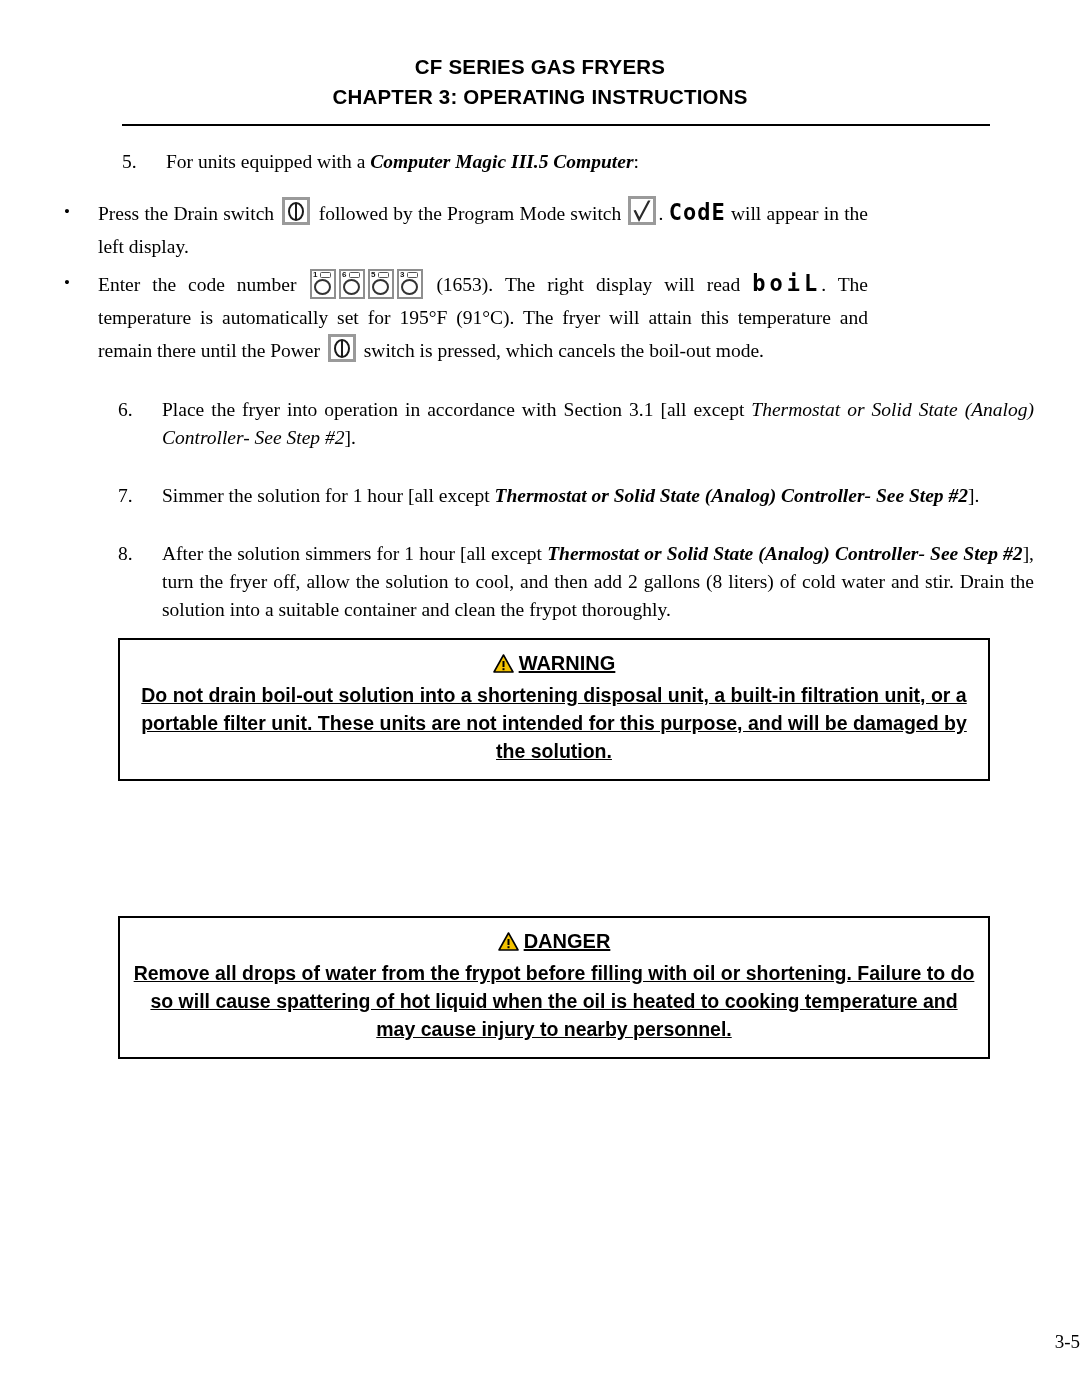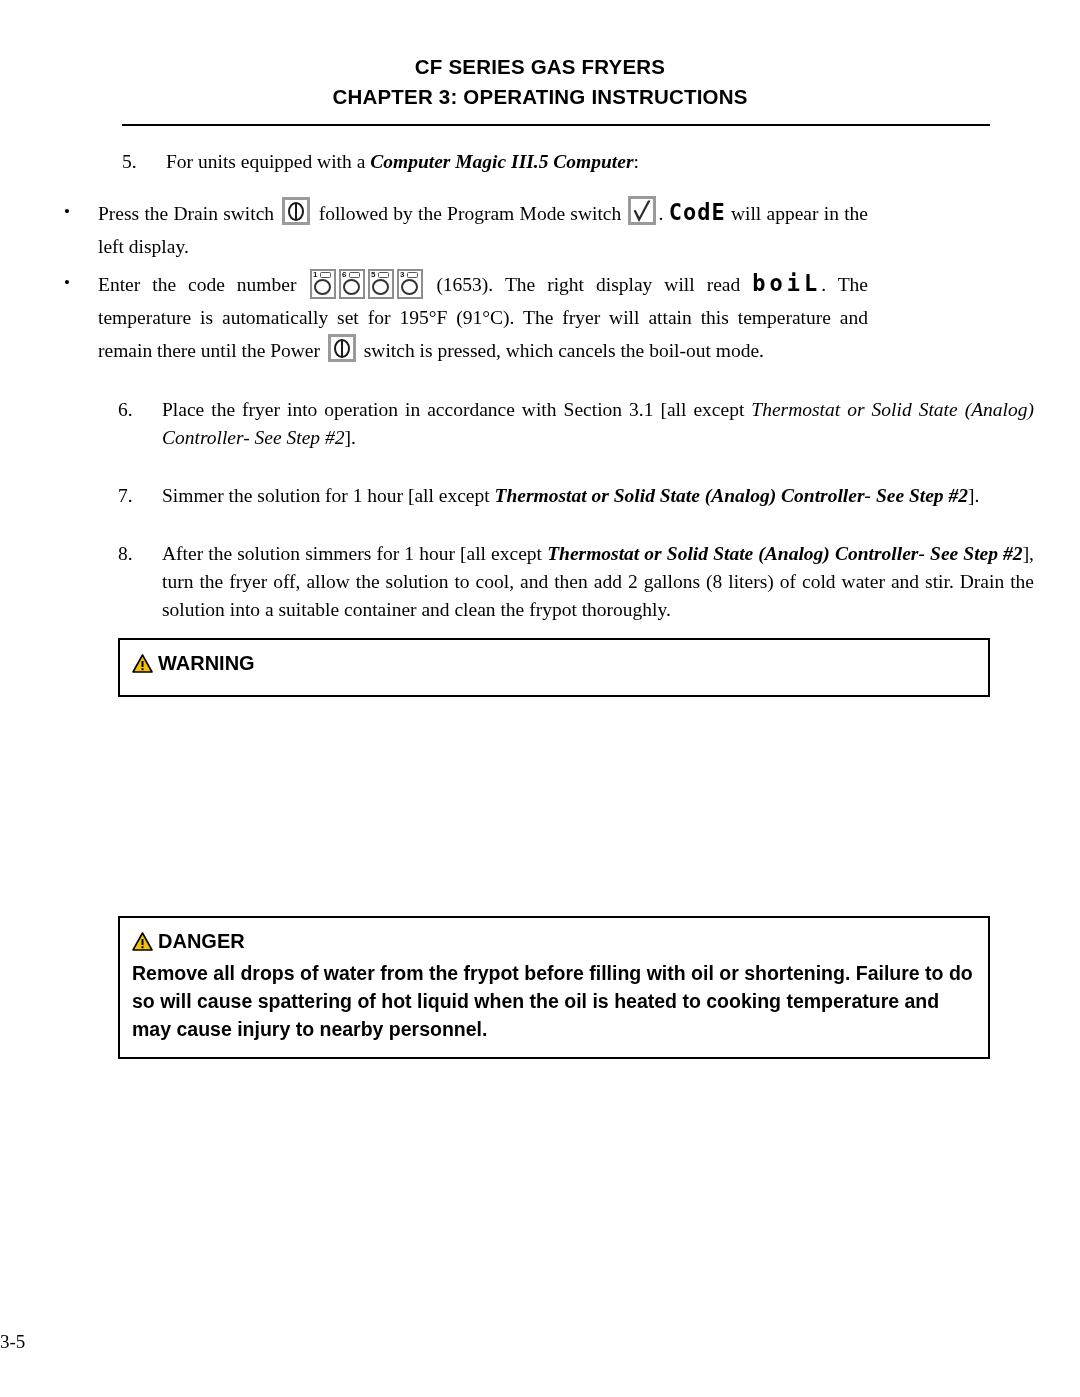--- a/index.html
+++ b/index.html
@@ -199,20 +199,22 @@
   .alertbox {
     position: absolute;
     left: 118px;
     width: 872px;
     border: 2.5px solid #000;
     box-sizing: border-box;
     background: #ffffff;
     padding: 10px 12px 14px 12px;
     font-family: "Liberation Sans", "DejaVu Sans", sans-serif;
     font-weight: bold;
+    text-align: center;
+    text-decoration: underline;
   }
   .alert-warning { top: 638px; }
   .alert-danger  { top: 916px; }
 
   .alert-head {
     font-size: 20px;
     line-height: 26px;
     margin-bottom: 2px;
     white-space: nowrap;
   }
@@ -226,21 +228,21 @@
     vertical-align: -3px;
     margin-right: 5px;
   }
 
   
   .footer {
     position: absolute;
     left: 0;
     top: 1331px;
     width: 1080px;
-    text-align: left;
+    text-align: right;
     font-size: 19px;
   }
 </style>
 </head>
 <body>
 
 <div class="page">
 
   <div class="hdr hdr-l1">CF SERIES GAS FRYERS</div>
   <div class="hdr hdr-l2"><span class="chap">CHAPTER</span> <span>3:  OPERATING INSTRUCTIONS</span></div>
@@ -283,20 +285,21 @@
     </div>
 
   </div>
 
   <div class="alertbox alert-warning">
     <div class="alert-head"><span class="tri"><svg width="21" height="19" viewBox="0 0 21 19">
             <path d="M10.5 1 L20 18 L1 18 Z" fill="#F2C200" stroke="#000000" stroke-width="1.6" stroke-linejoin="round"></path>
             <rect x="9.5" y="7" width="2" height="6" fill="#000000"></rect>
             <rect x="9.5" y="14.2" width="2" height="2" fill="#000000"></rect>
           </svg></span><span>WARNING</span></div>
+    <div class="alert-body">Do not drain boil-out solution into a shortening disposal unit, a built-in filtration unit, or a portable filter unit.  These units are not intended for this purpose, and will be damaged by the solution.</div>
   </div>
 
 
   <div class="alertbox alert-danger">
     <div class="alert-head"><span class="tri"><svg width="21" height="19" viewBox="0 0 21 19">
             <path d="M10.5 1 L20 18 L1 18 Z" fill="#F2C200" stroke="#000000" stroke-width="1.6" stroke-linejoin="round"></path>
             <rect x="9.5" y="7" width="2" height="6" fill="#000000"></rect>
             <rect x="9.5" y="14.2" width="2" height="2" fill="#000000"></rect>
           </svg></span><span>DANGER</span></div>
     <div class="alert-body">Remove all drops of water from the frypot before filling with oil or shortening.  Failure to do so will cause spattering of hot liquid when the oil is heated to cooking temperature and may cause injury to nearby personnel.</div>

